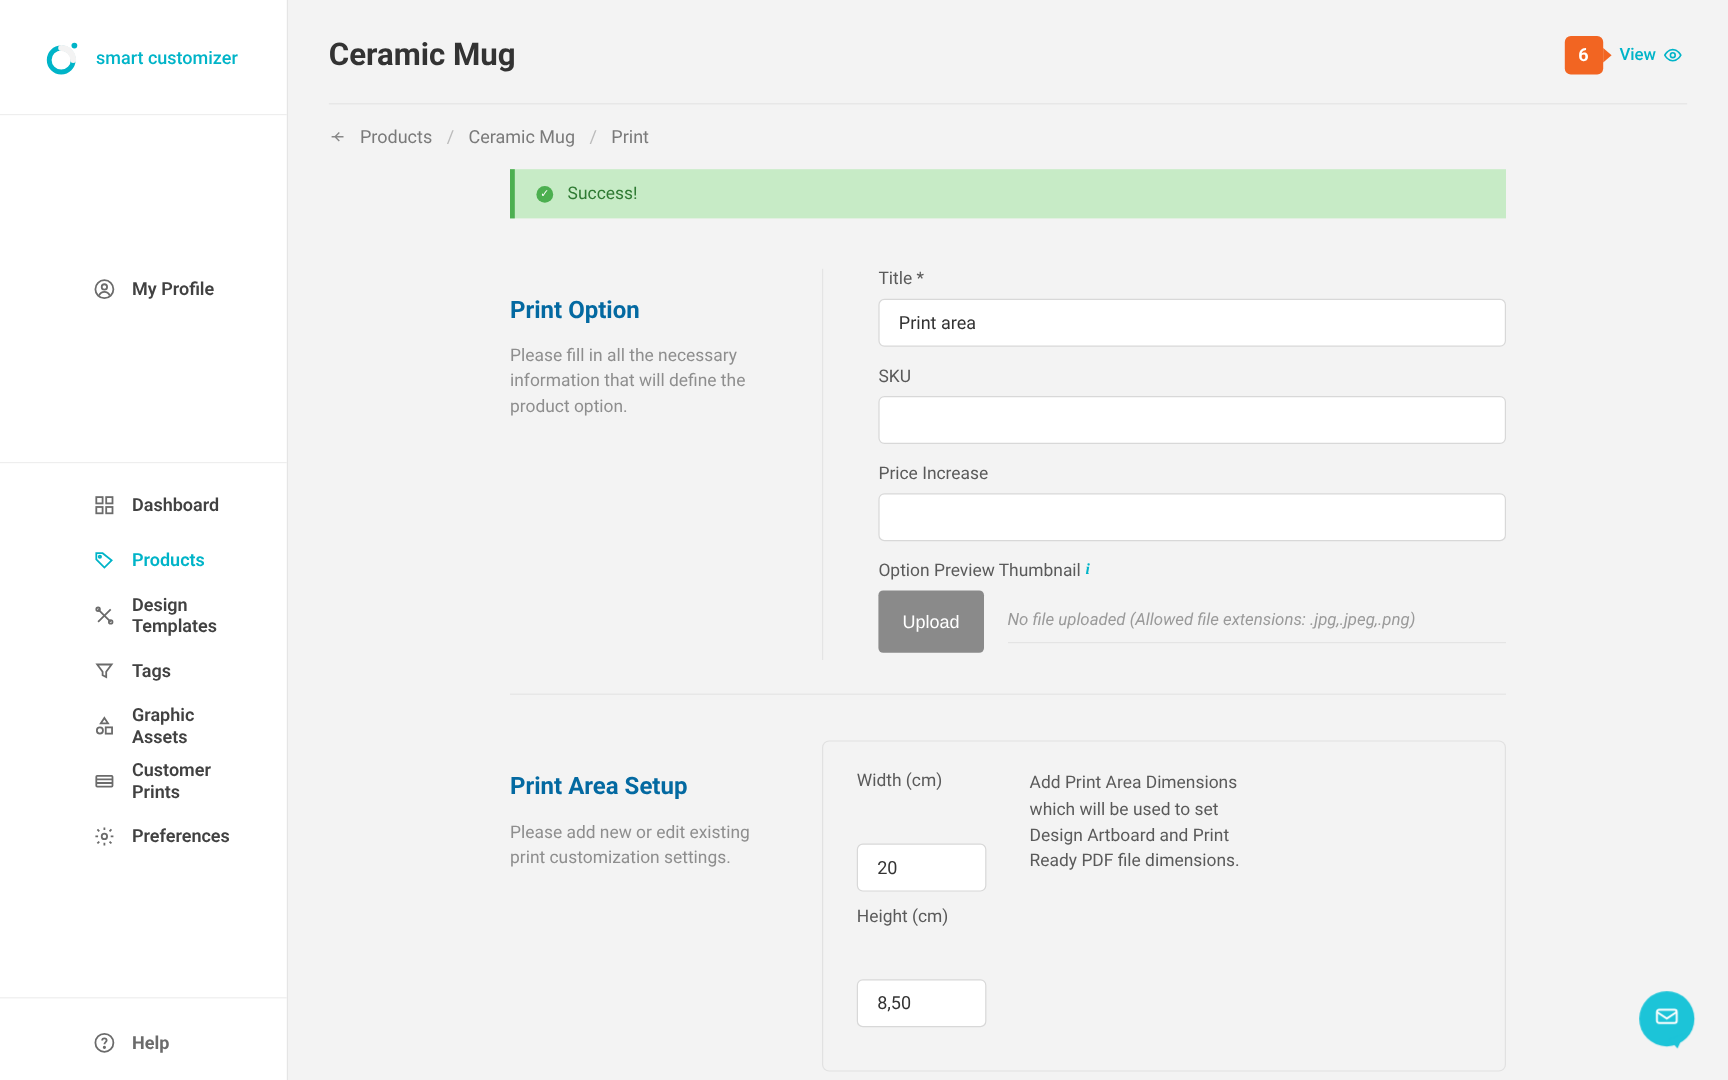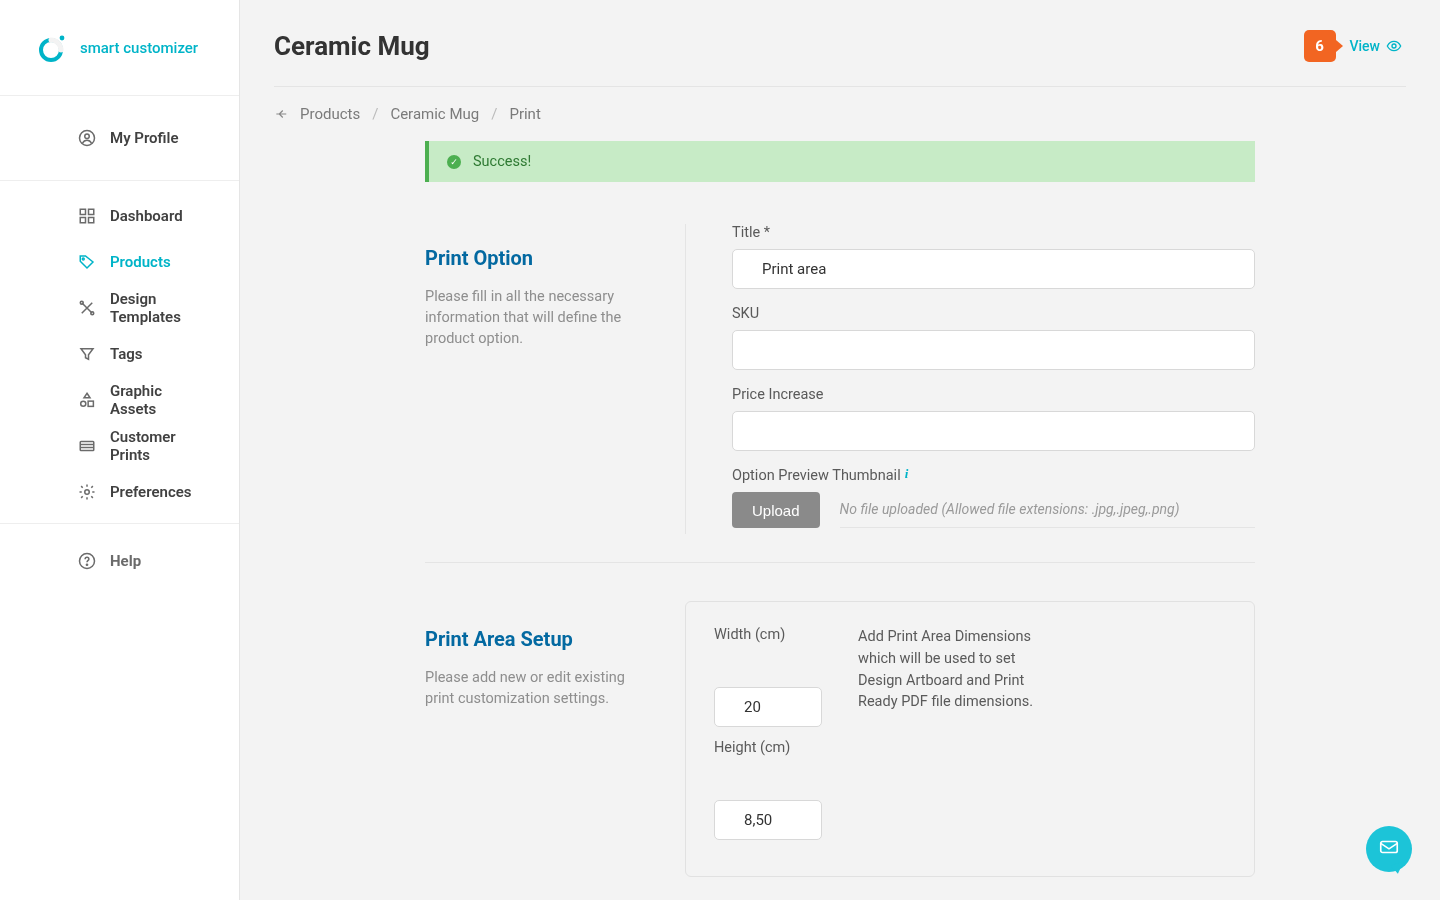--- a/index.html
+++ b/index.html
@@ -13,20 +13,21 @@
 
   
   .sidebar {
     position: fixed;
     top: 0; left: 0; bottom: 0;
     width: 240px;
     background: #fff;
     border-right: 1px solid #e5e5e5;
     display: flex;
     flex-direction: column;
+    justify-content: space-between;
   }
   .logo-wrap {
     height: 96px;
     display: flex;
     align-items: center;
     padding: 0 36px;
     border-bottom: 1px solid #eee;
   }
   .logo-mark {
     width: 32px; height: 32px;
@@ -214,38 +215,38 @@
     font-size: 13px;
     margin-left: 4px;
     position: relative;
     top: -2px;
   }
   input.text-input {
     width: 100%;
     height: 40px;
     border: 1px solid #d8d8d8;
     border-radius: 5px;
-    padding: 0 29px;
+    padding: 0 16px;
     font-size: 15px;
     color: #333;
     background: #fff;
     font-family: inherit;
   }
 
   .upload-row {
     display: flex;
     align-items: center;
     gap: 20px;
     margin-top: 2px;
   }
   .upload-btn {
     background: #8a8a8a;
     color: #fff;
     border: none;
-    height: 36px;
+    height: 52px;
     padding: 0 20px;
     border-radius: 4px;
     font-size: 15px;
     font-weight: 500;
     cursor: pointer;
   }
   .upload-meta {
     flex: 1;
     font-style: italic;
     color: #9a9a9a;

